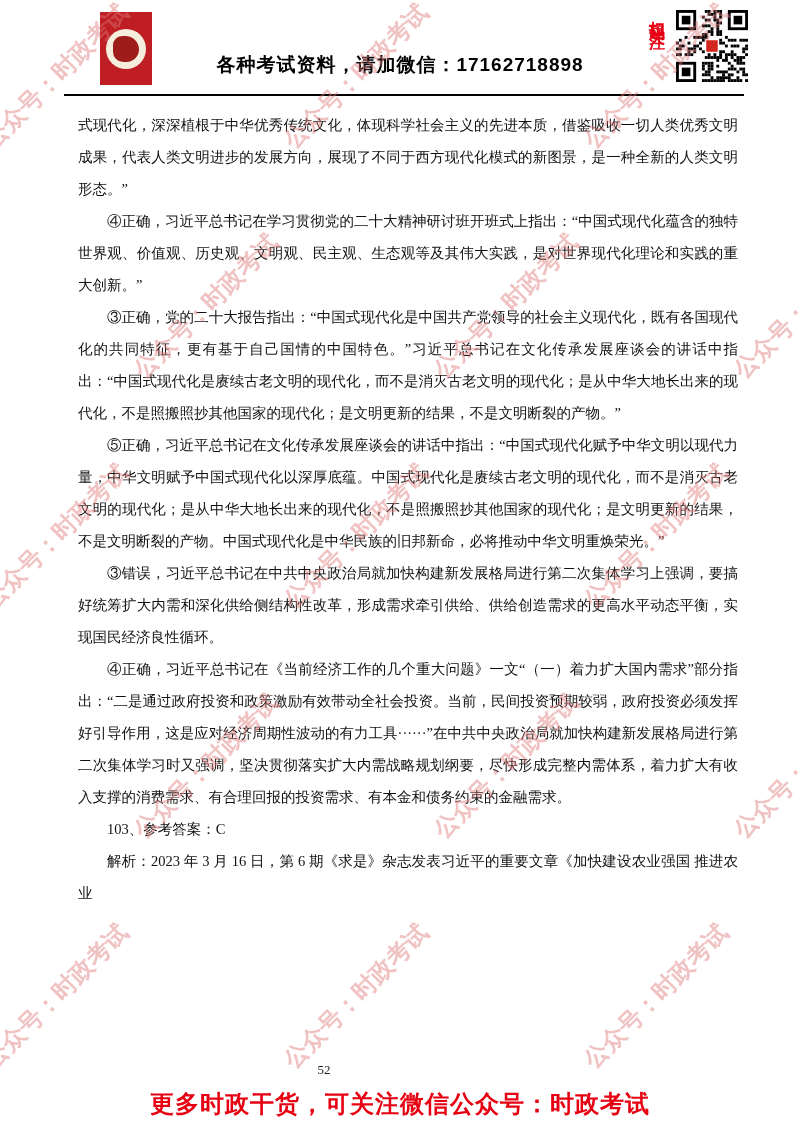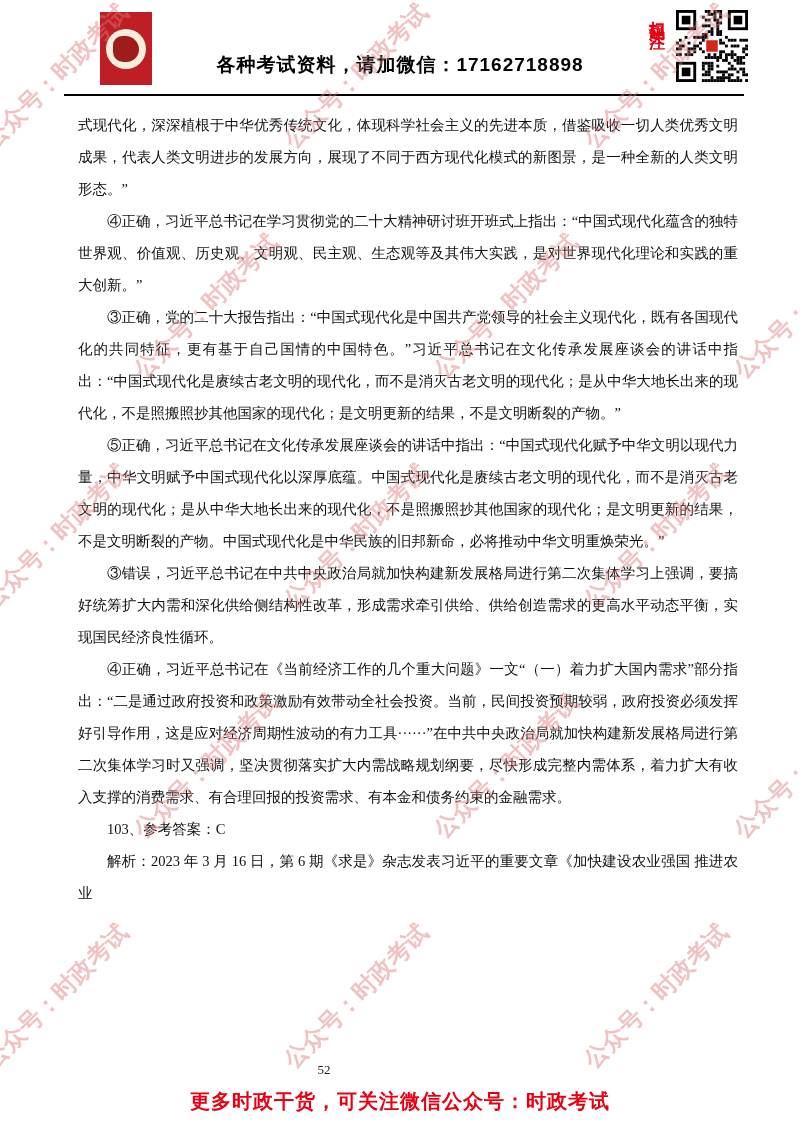--- a/index.html
+++ b/index.html
@@ -75,21 +75,21 @@
   .doc-body p { margin:0; }
   .doc-body p.indent { text-indent:2em; }
 
   
   .page-number {
     position:absolute; top:1062px; left:0; width:648px; z-index:1;
     text-align:center; font-size:13px; color:#222;
   }
   .footer-promo {
     position:absolute; top:1088px; left:0; width:800px; z-index:1;
-    text-align:center; font-size:20px; font-weight:bold; color:#e60012;
+    text-align:center; font-size:24px; font-weight:bold; color:#e60012;
     font-family:Liberation Serif, serif;
     letter-spacing:1px;
   }
 </style>
 </head>
 <body>
 
 <div class="page">
 
   <div class="watermark-layer">

